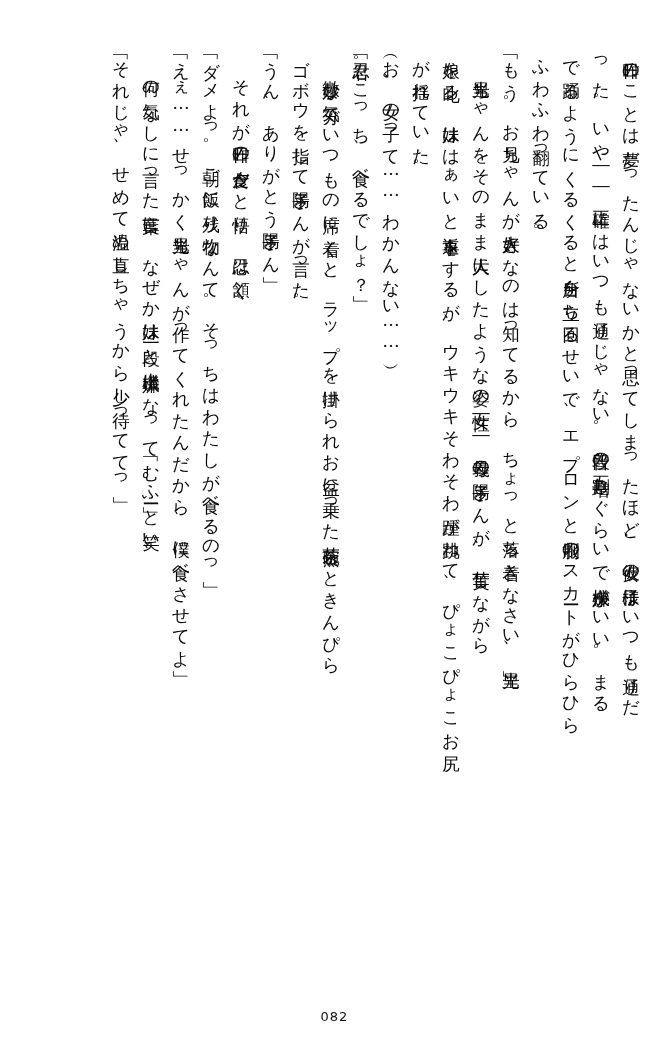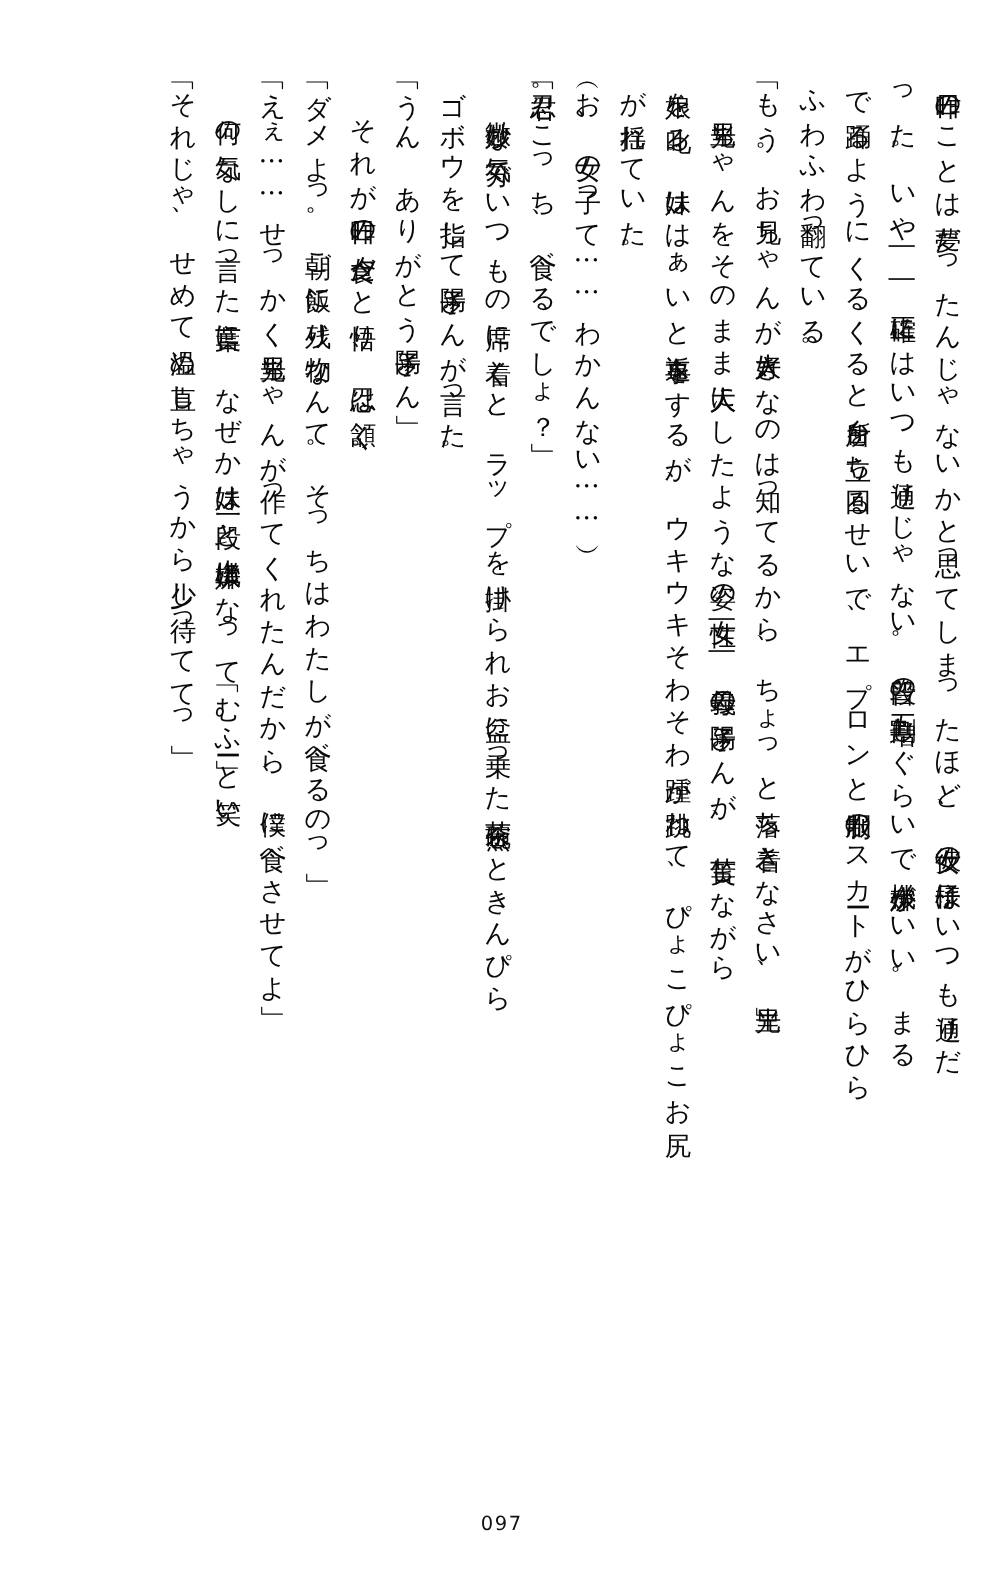--- a/index.html
+++ b/index.html
@@ -75,14 +75,14 @@
     <div class="line">「忍君。こっち、食べるでしょ？」</div>
     <div class="line">　微妙な気分でいつもの席に着くと、ラップを掛けられお盆に乗った茶碗蒸しときんぴら</div>
     <div class="line">ゴボウを指して陽子さんが言った。</div>
     <div class="line">「うん、ありがとう陽子さん」</div>
     <div class="line">　それが昨日の夕食だと悟り、忍は頷く。</div>
     <div class="line">「ダメよっ。朝ご飯に残り物なんて。そっちはわたしが食べるのっ」</div>
     <div class="line">「えぇ……せっかく光里ちゃんが作ってくれたんだから、僕に食べさせてよ」</div>
     <div class="line">　何の気なしに言った言葉に、なぜか妹は一段と上機嫌になって「むふー」と笑い、</div>
     <div class="line">「それじゃ、せめて温め直しちゃうから少し待っててっ」</div>
   </div>
-  <div id="page-number">097</div>
+  <div id="page-number">082</div>
 </div>
 
 </body></html>

